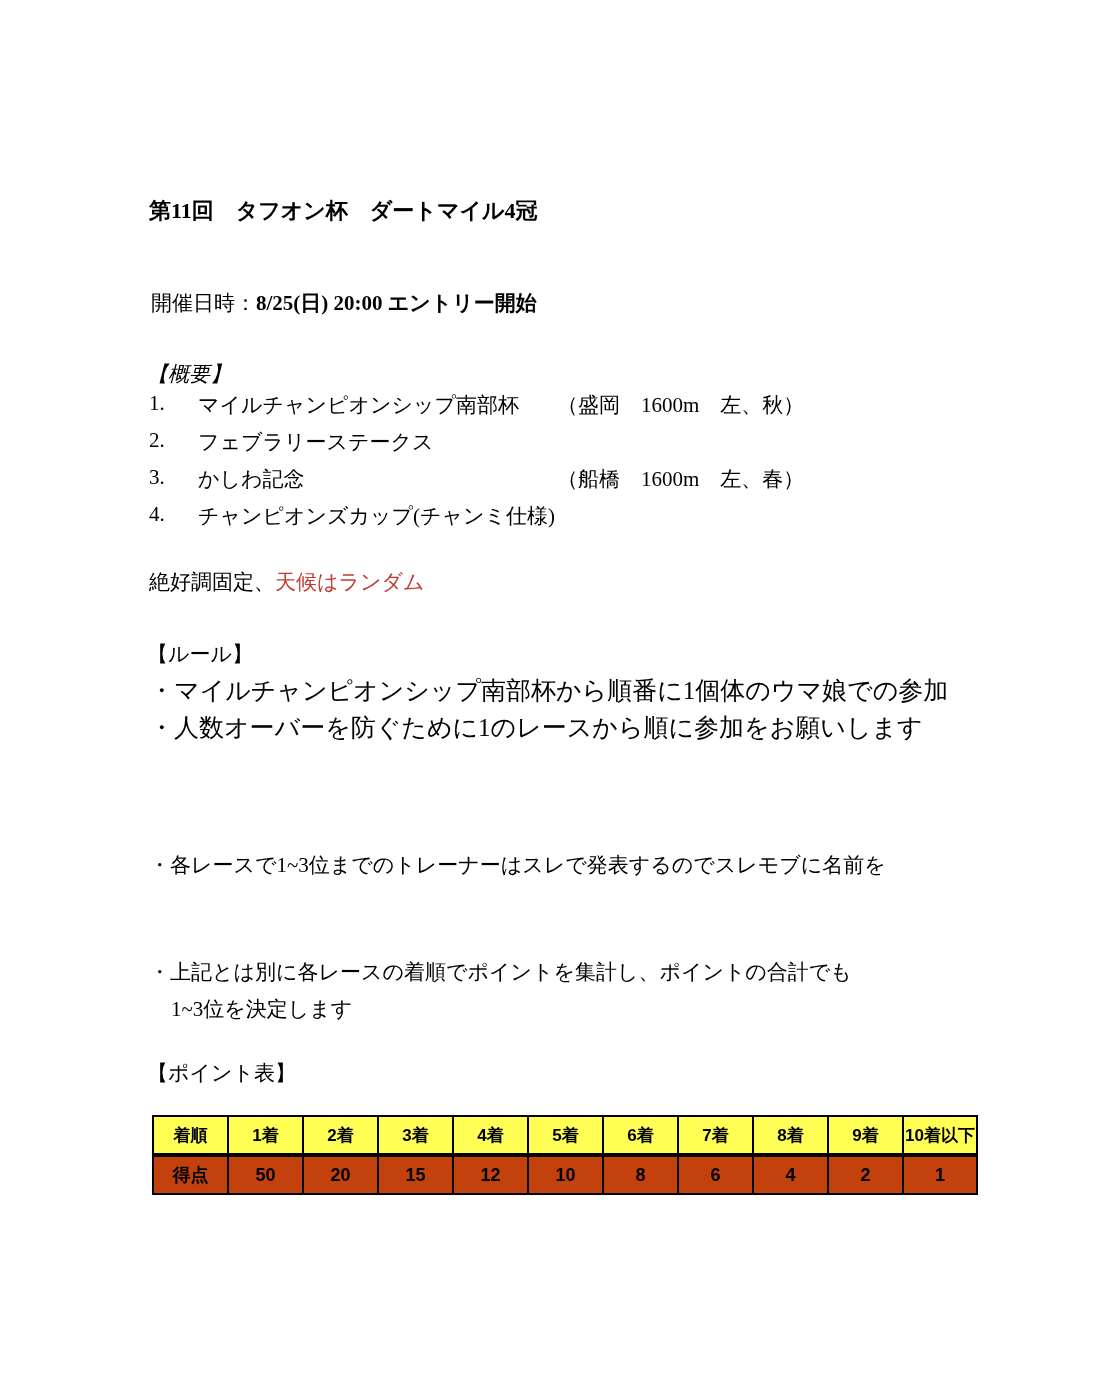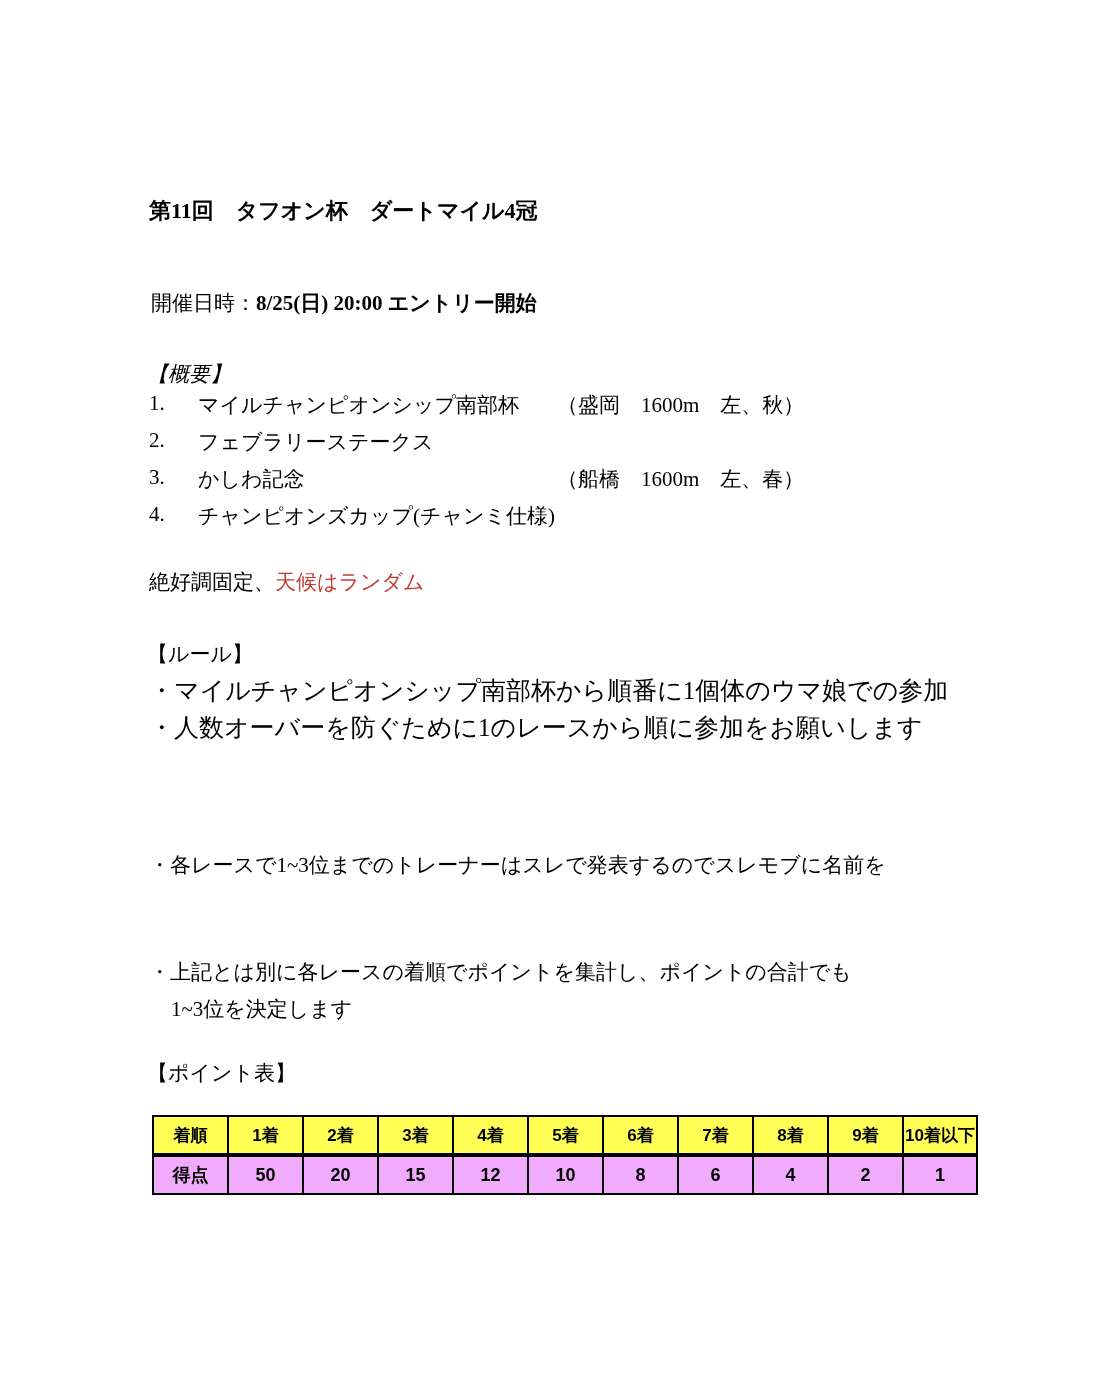--- a/index.html
+++ b/index.html
@@ -60,21 +60,21 @@
   }
   .points-table col { width:75px; }
   .points-table col.last { width:74px; }
   .points-table th, .points-table td {
     border:2px solid #000000; white-space:nowrap; overflow:hidden;
   }
   .points-table th {
     background:#ffff55; height:39px; font-size:17px;
     border-bottom:4px solid #000000; font-weight:bold;
   }
-  .points-table td { height:39px; font-size:18px; background:#f0abfc; }
+  .points-table td { height:39px; font-size:18px; background:#c2410c; }
 </style>
 </head>
 <body>
 
 <div class="page">
 
   <div class="abs doc-title">第11回　タフオン杯　ダートマイル4冠</div>
 
   <div class="abs schedule-line"><span>開催日時：</span><span class="bold">8/25(日) 20:00 エントリー開始</span></div>
 

